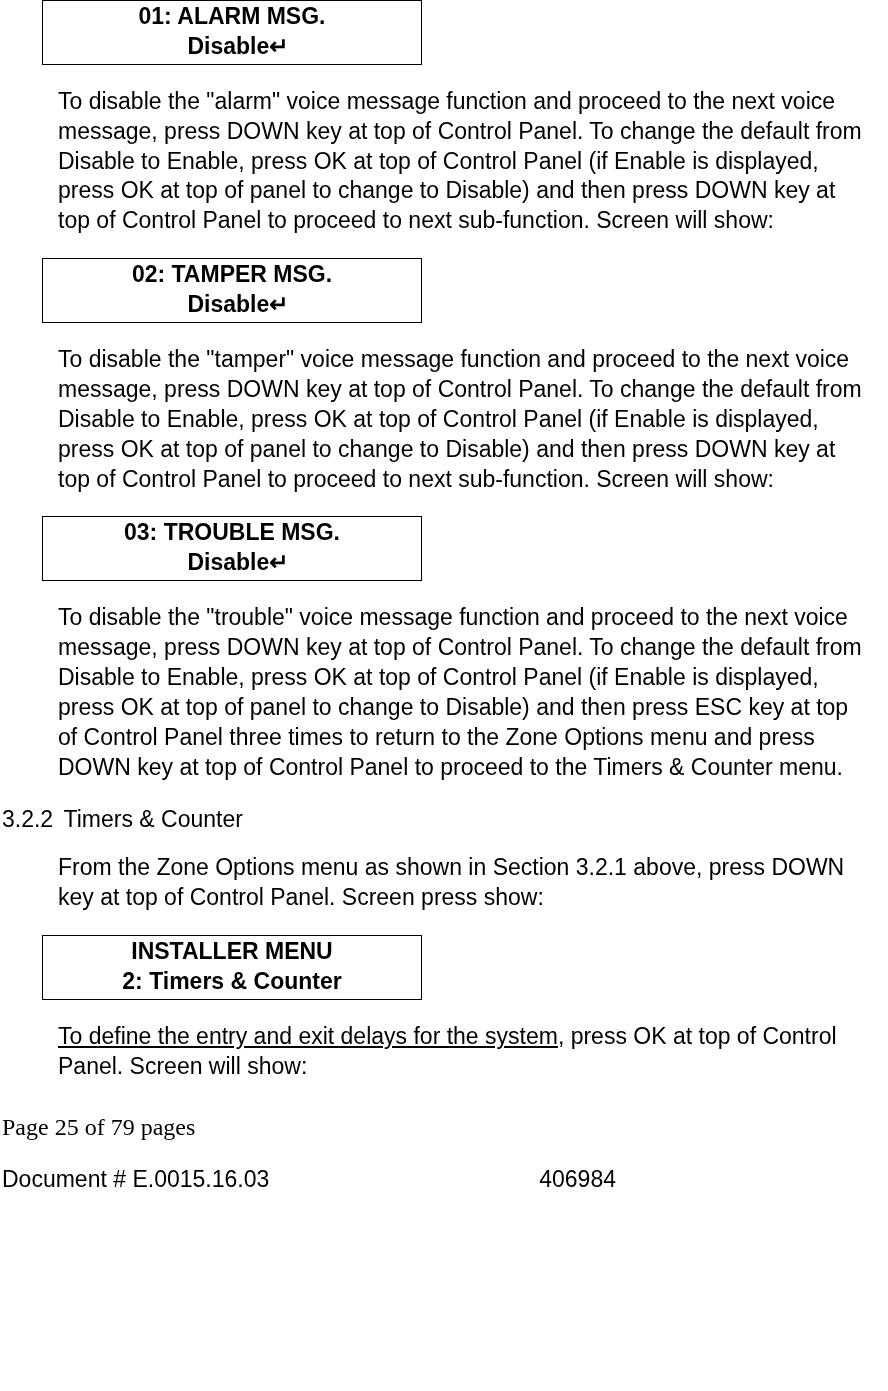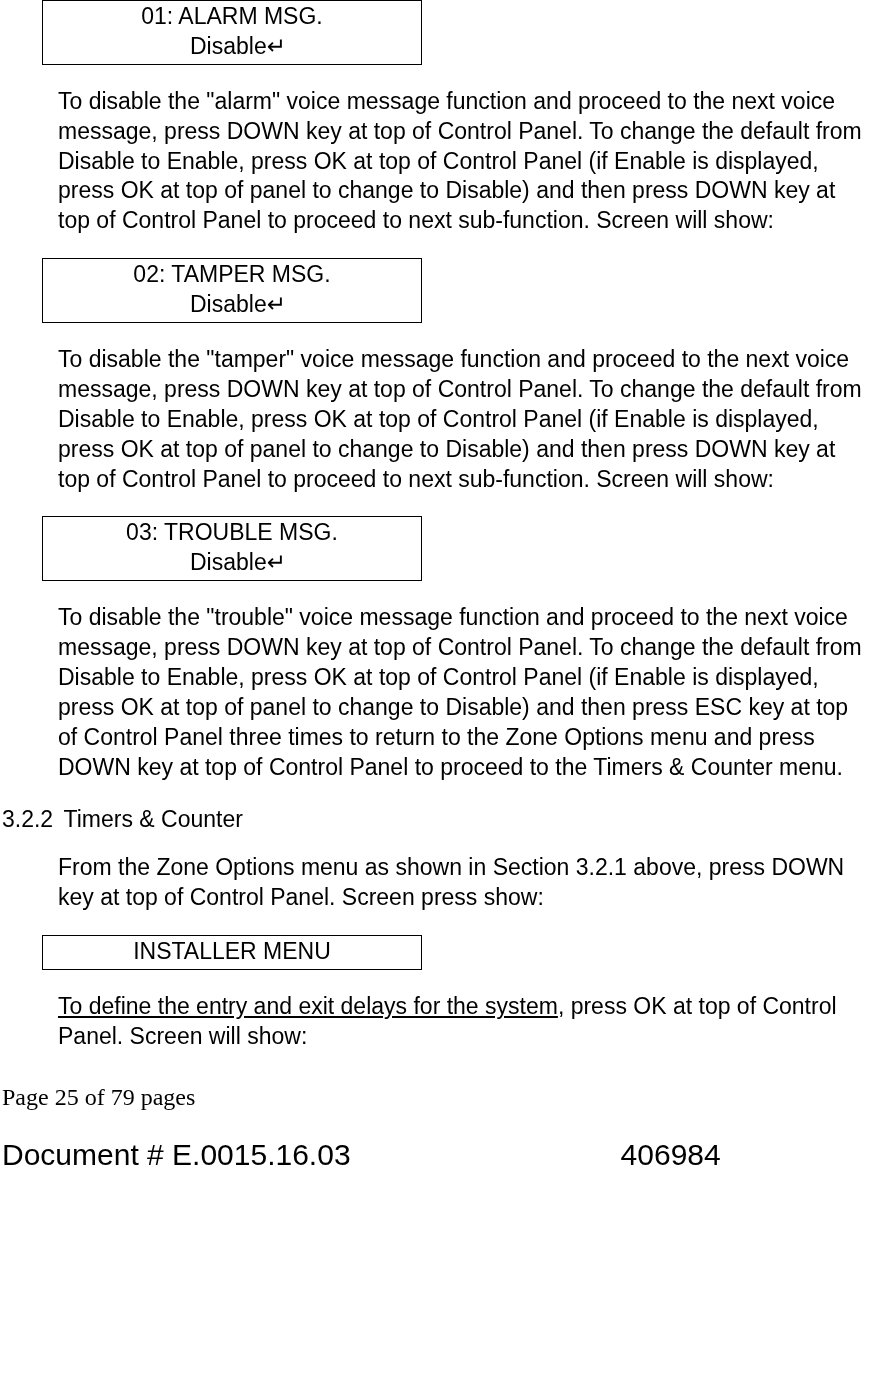--- a/index.html
+++ b/index.html
@@ -11,20 +11,21 @@
       width: 888px;
       padding: 0 0 20px 0;
       line-height: 1.3;
     }
     .lcd-box {
       border: 1.5px solid #000;
       width: 380px;
       margin-left: 42px;
       margin-bottom: 22px;
       padding: 1px 0 2px 0;
+      font-weight: bold;
     }
     .lcd-line1 {
       text-align: center;
       padding: 0;
     }
     .lcd-line2 {
       display: flex;
       justify-content: center;
       padding: 0 50px 0 62px;
     }
@@ -38,21 +39,21 @@
     .sec-title { display: inline; margin-left: 4px; }
     .underline { text-decoration: underline; }
     .footer-pages {
       font-family: "Times New Roman", Times, serif;
       font-size: 24px;
       margin: 30px 0 22px 2px;
     }
     .footer-doc {
       display: flex;
       margin: 0 0 0 2px;
-      font-size: 30px;
+      font-size: 23px;
     }
     .footer-doc .docnum { margin-left: 270px; }
     .return-icon { font-family: Arial, sans-serif; }
   </style>
 </head>
 <body>
 
 <div class="lcd-box">
   <div class="lcd-line1">01: ALARM MSG.</div>
   <div class="lcd-line2">
@@ -85,20 +86,21 @@
 
 <div class="section-heading">
   <span class="sec-num">3.2.2</span>
   <span class="sec-title">Timers &amp; Counter</span>
 </div>
 
 <p class="para">From the Zone Options menu as shown in Section 3.2.1 above, press DOWN key at top of Control Panel. Screen press show:</p>
 
 <div class="lcd-box">
   <div class="lcd-line1">INSTALLER MENU</div>
+  <div class="lcd-line1">2: Timers &amp; Counter</div>
 </div>
 
 <p class="para">
   <span class="underline">To define the entry and exit delays for the system</span><span>, press OK at top of Control Panel. Screen will show:</span>
 </p>
 
 <div class="footer-pages">Page 25 of  79 pages</div>
 
 <div class="footer-doc">
   <span>Document # E.0015.16.03</span>

